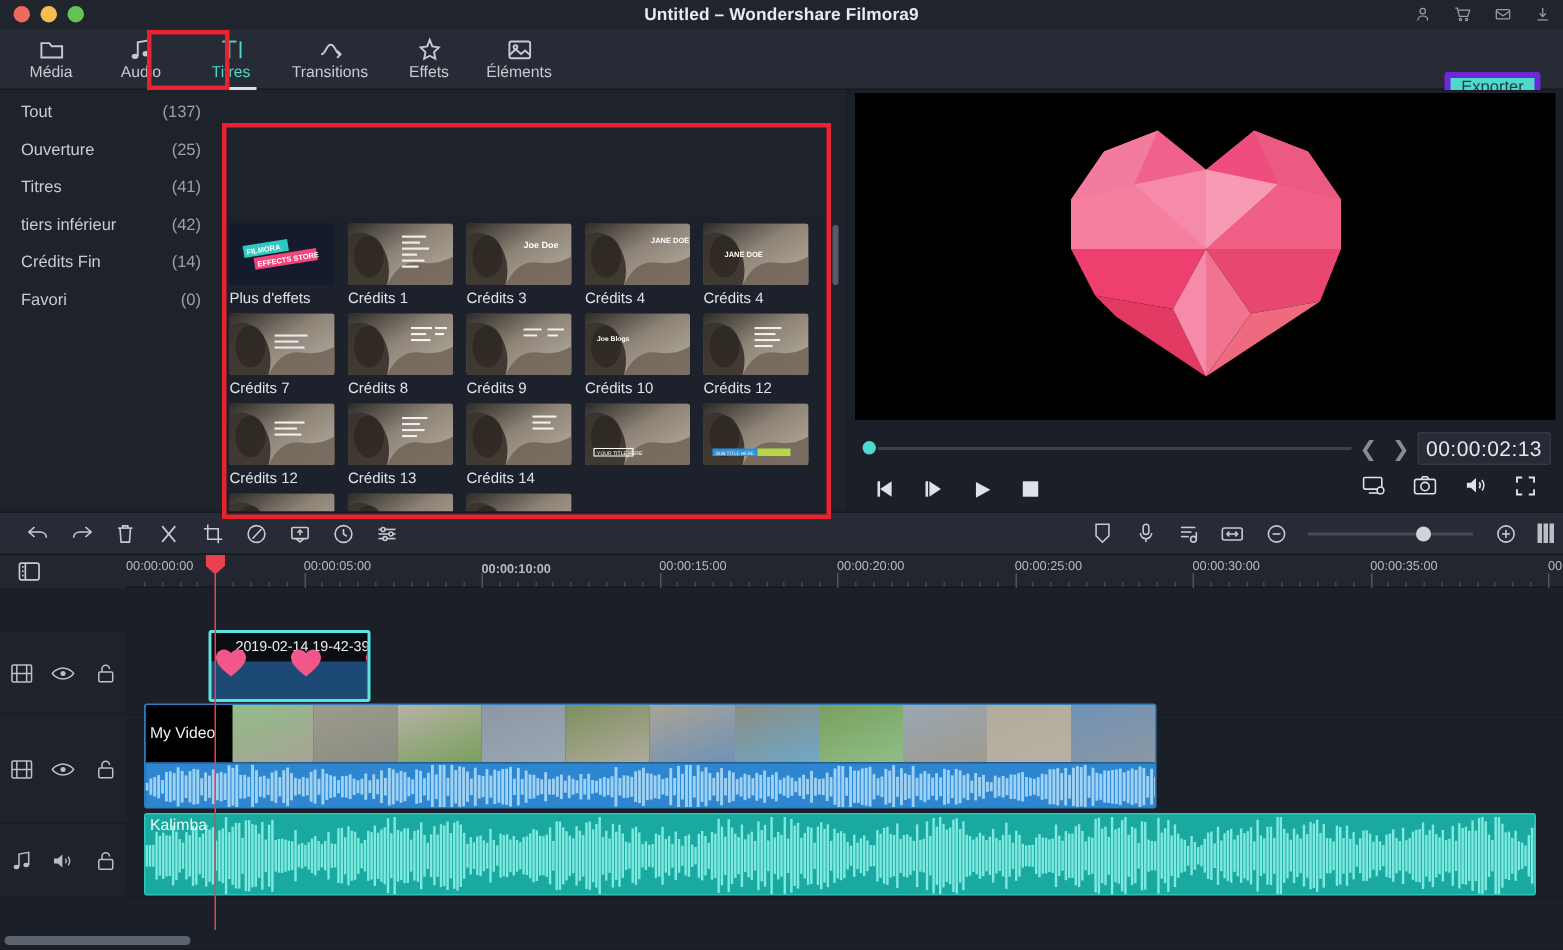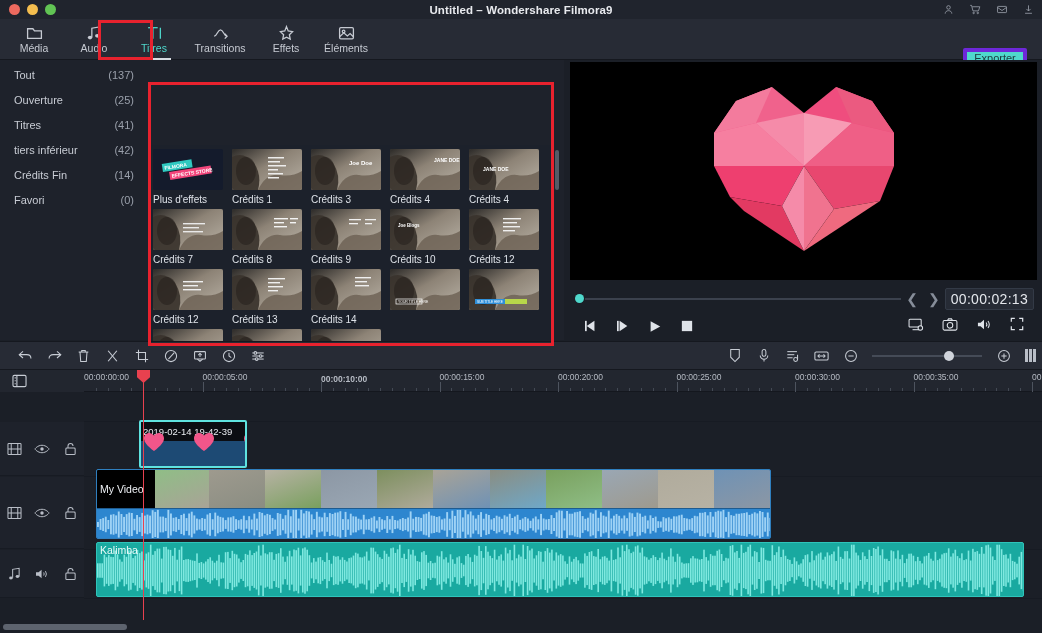--- a/index.html
+++ b/index.html
@@ -171,21 +171,21 @@
   .th-btn{ width:28px; display:flex; align-items:center; justify-content:center; cursor:pointer; }
   .tracklane{ position:absolute; left:84px; right:0; background:#1b1f27; border-bottom:1px solid #171b23; }
   .lane-sep{ position:absolute; left:84px; right:0; height:1px; background:#171b23; }
 
   .clip-title{
     position:absolute; left:139px; top:420px; width:108px; height:48px;
     border:2px solid #5fe3e0; border-radius:2px; background:#1d4a74; overflow:hidden;
   }
   .clip-title .cap{
     position:absolute; left:0; top:0; width:100%; height:19px; background:#0b0d12;
-    color:#e9ecf1; font-size:9.5px; line-height:19px; padding-left:2px; white-space:nowrap;
+    color:#e9ecf1; font-size:9.5px; line-height:19px; padding-left:16px; white-space:nowrap;
   }
   .hearts{ position:absolute; left:2px; top:10px; display:flex; gap:28px; }
 
   .clip-video{
     position:absolute; left:96px; top:469px; width:675px; height:70px;
     background:#1f5b8f; border:1px solid #2f7fbf; border-radius:2px; overflow:hidden;
   }
   .cv-film{ position:absolute; left:0; top:0; width:100%; height:38px; display:flex; }
   .cv-film .sl{ flex:1; height:38px; }
   .cv-name{

